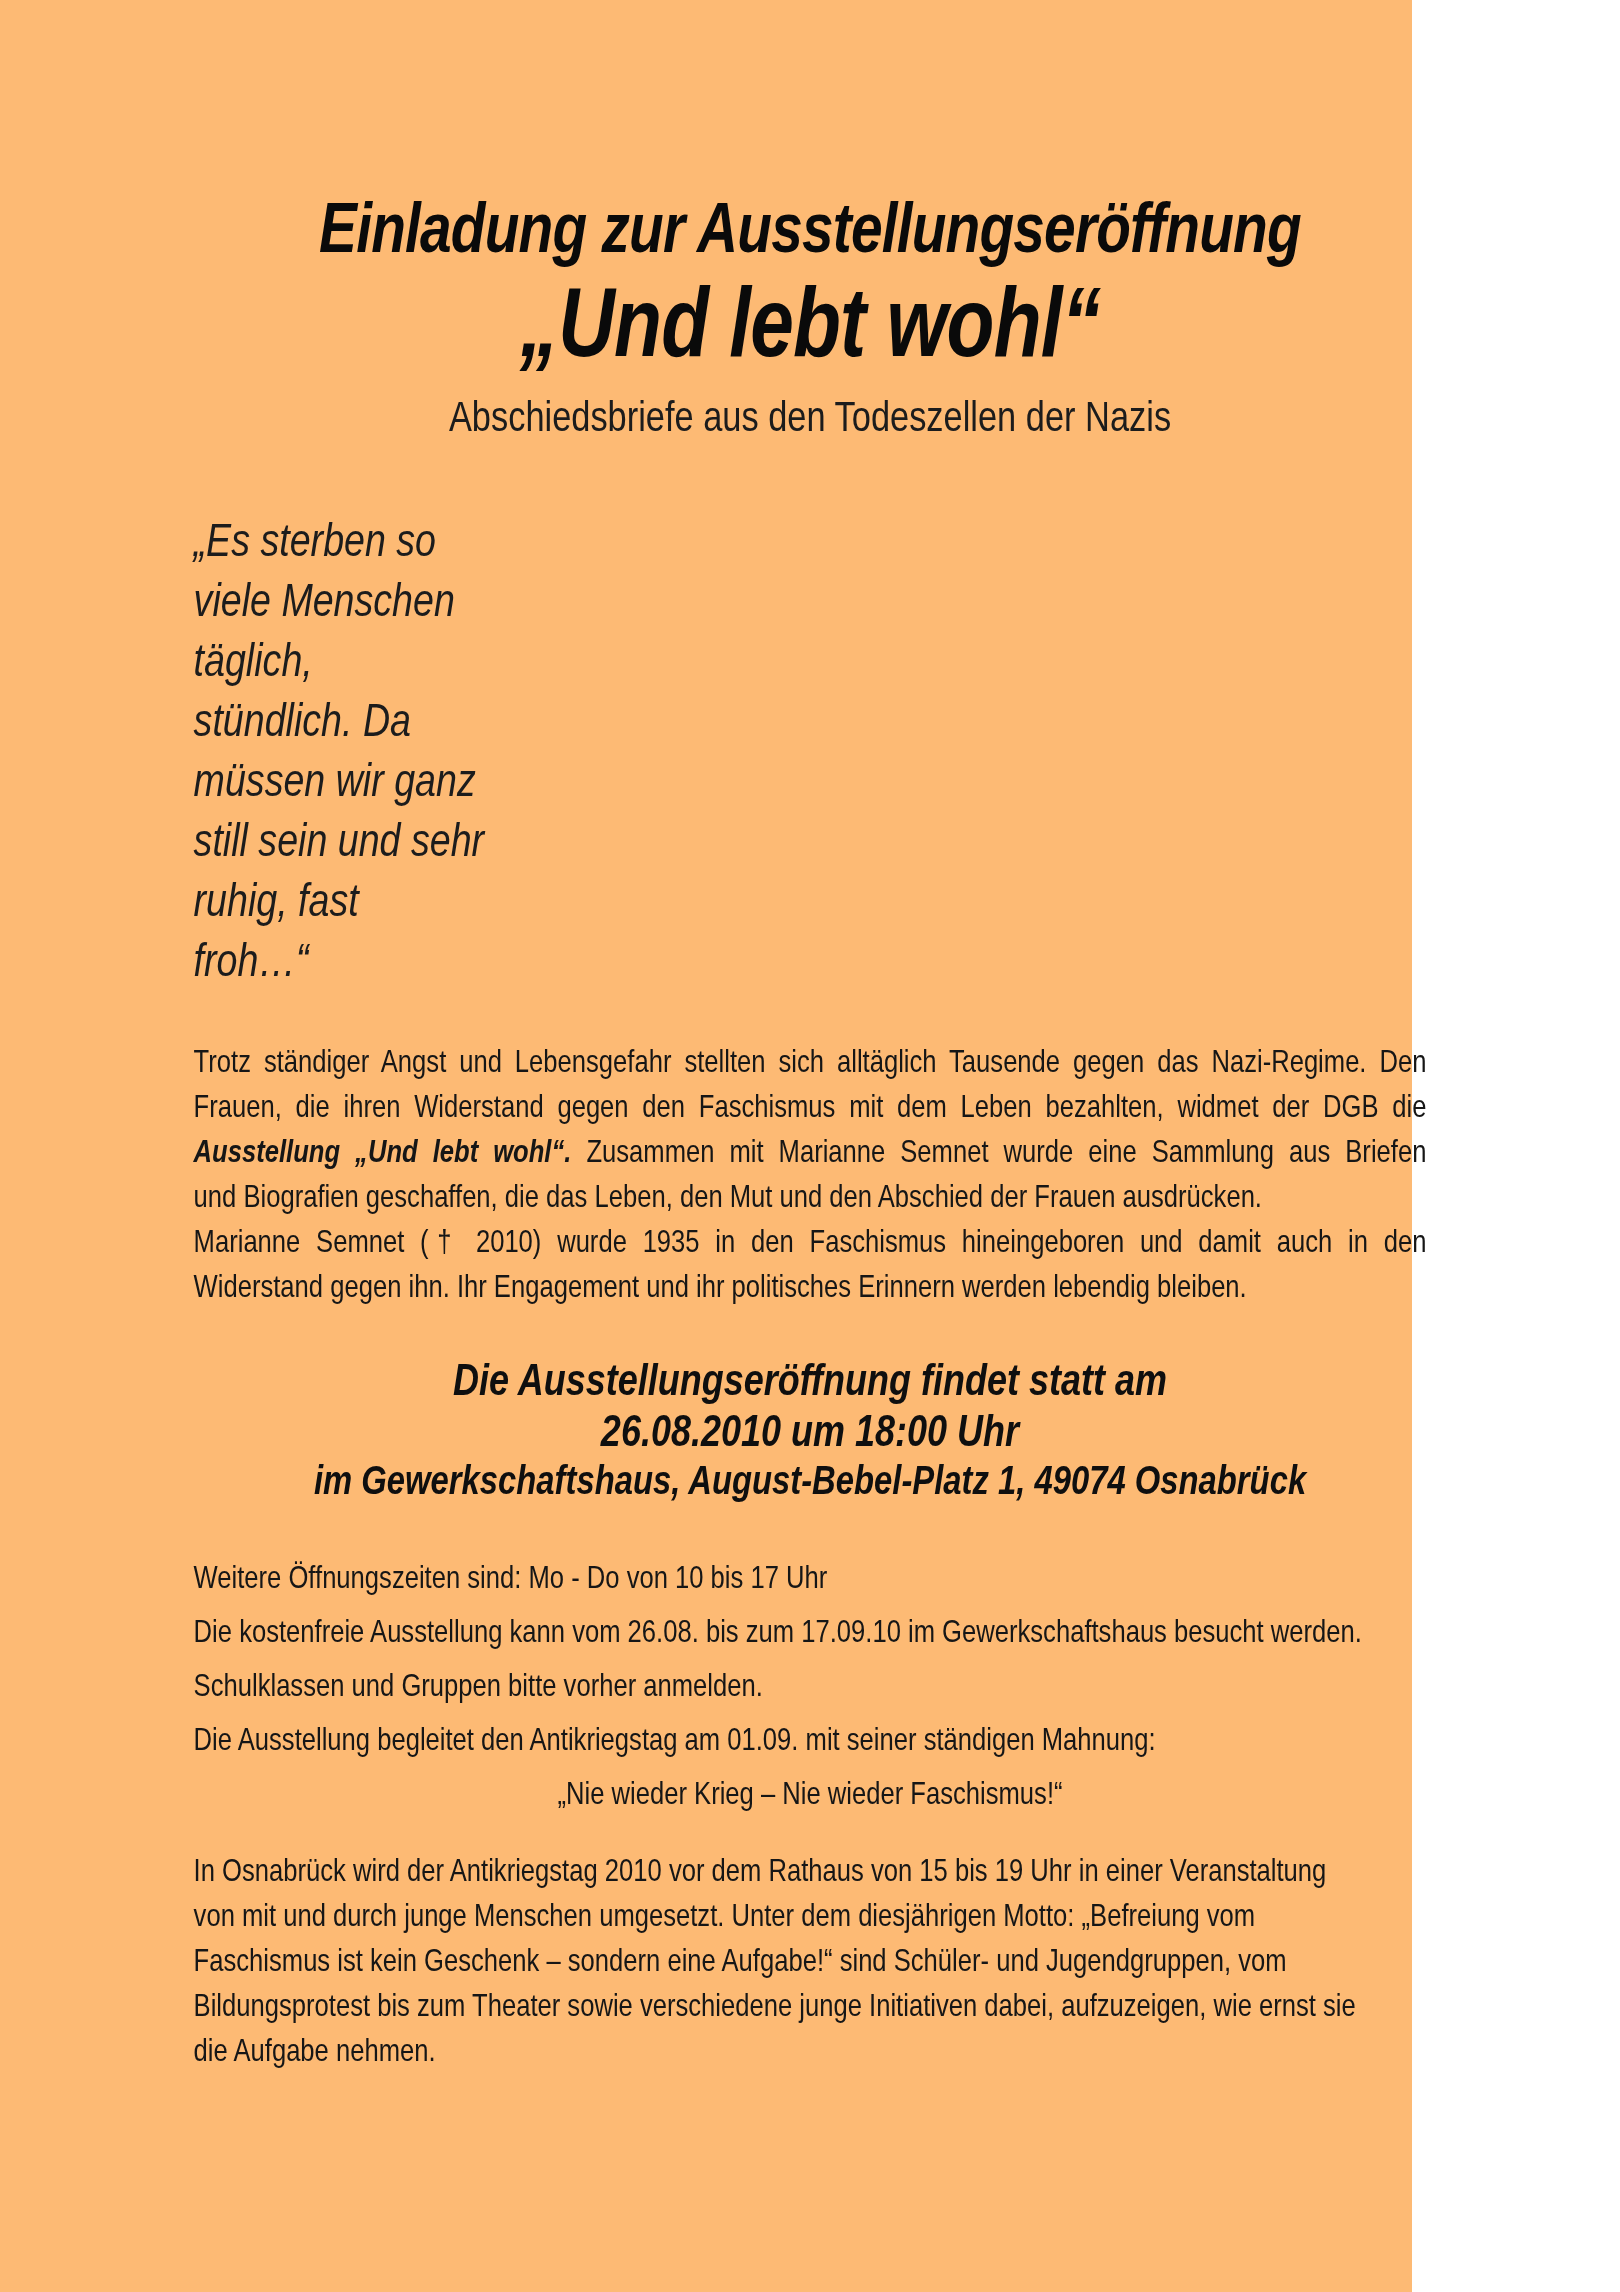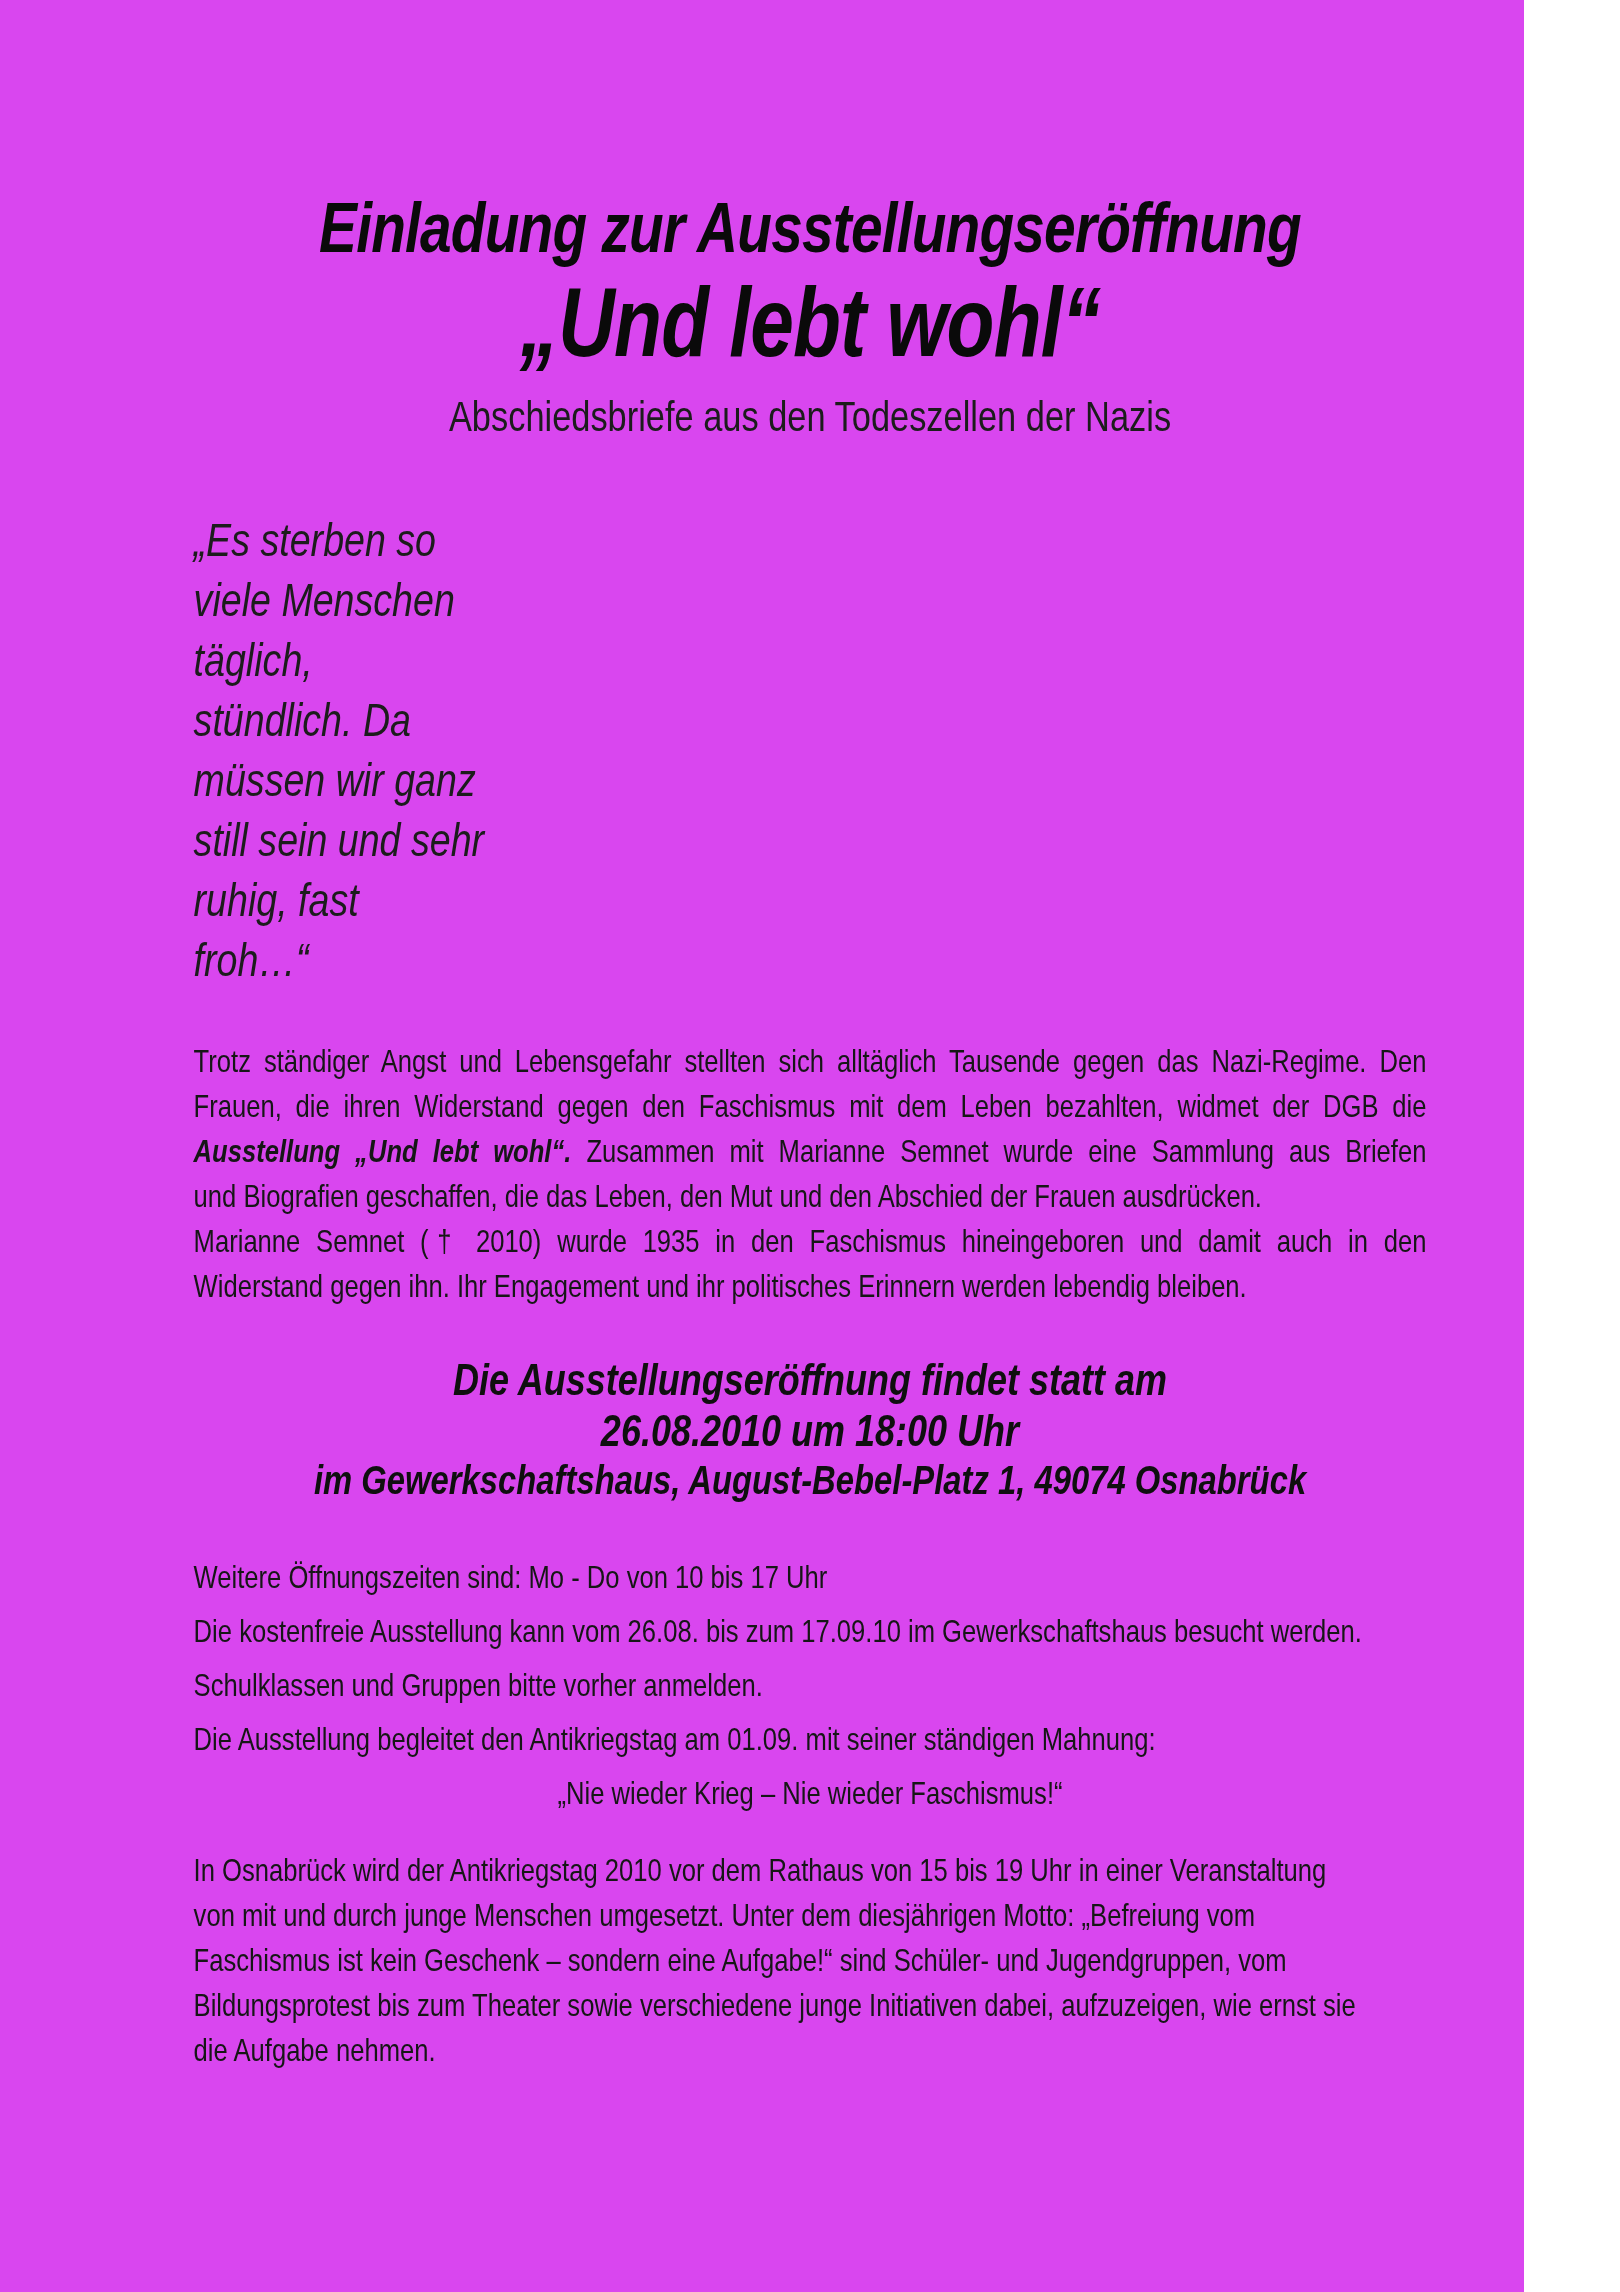--- a/index.html
+++ b/index.html
@@ -7,23 +7,23 @@
     padding: 0;
     background: #ffffff;
     width: 1620px;
     height: 2293px;
     overflow: hidden;
     font-family: "Liberation Sans", sans-serif;
     color: #161616;
   }
   .page {
     position: relative;
-    width: 1524px;
+    width: 1412px;
     height: 2293px;
-    background: #d946ef;
+    background: #fdba74;
   }
   
   .sheet {
     box-sizing: border-box;
     width: 2025px;               
     padding: 192px 242px 0 242px; 
     transform: scaleX(0.8);
     transform-origin: top left;
   }
   .t1 {

